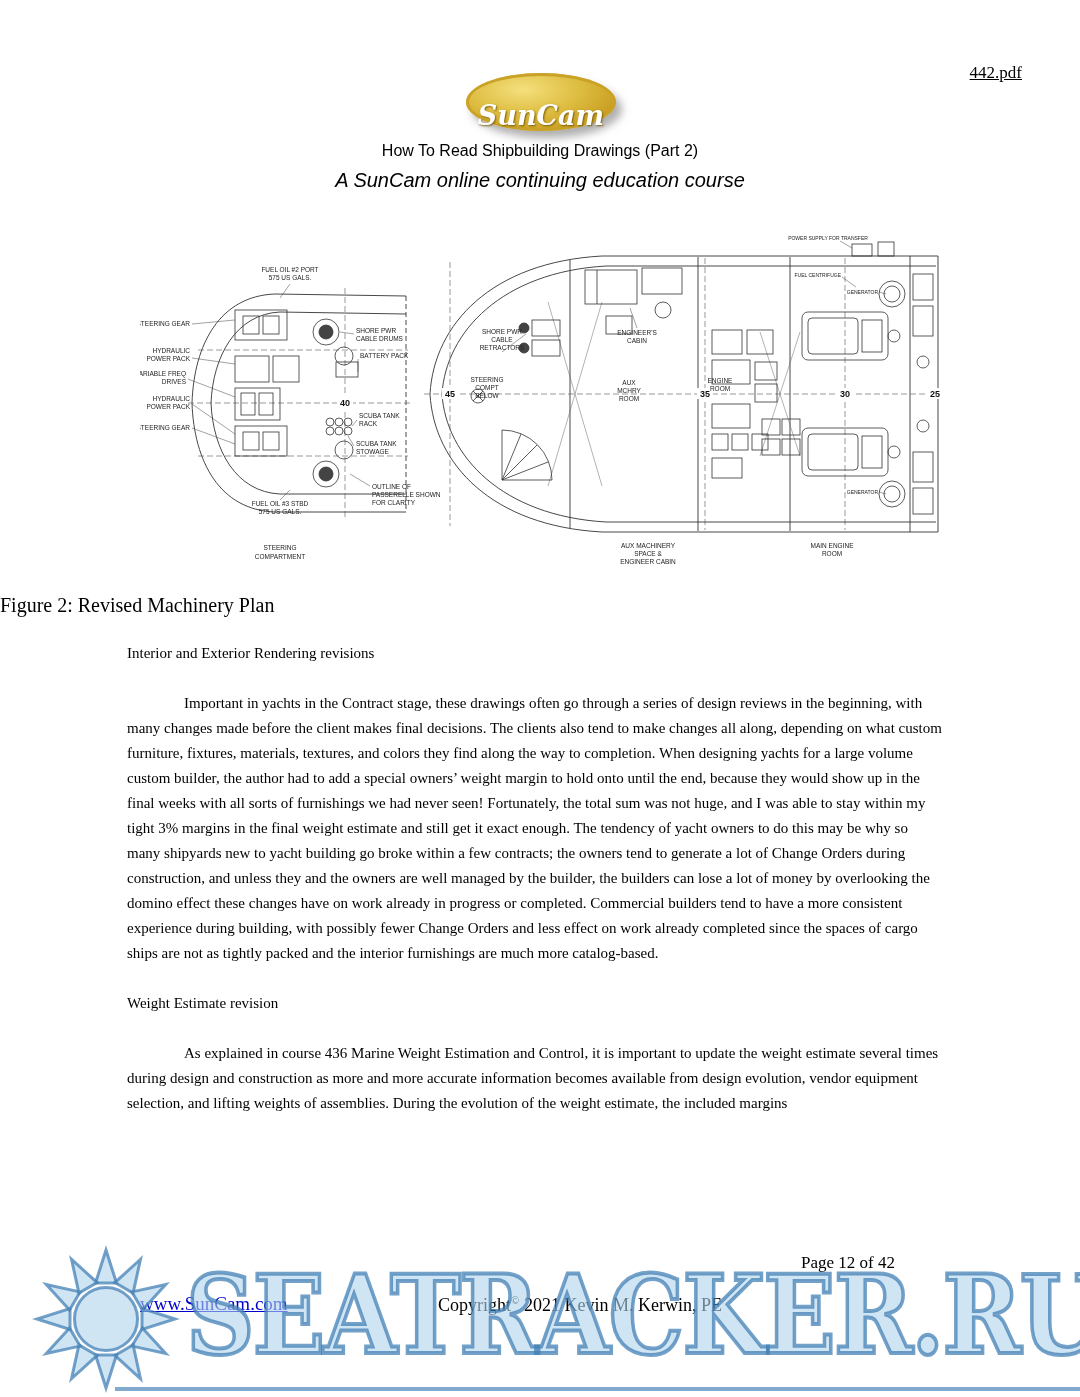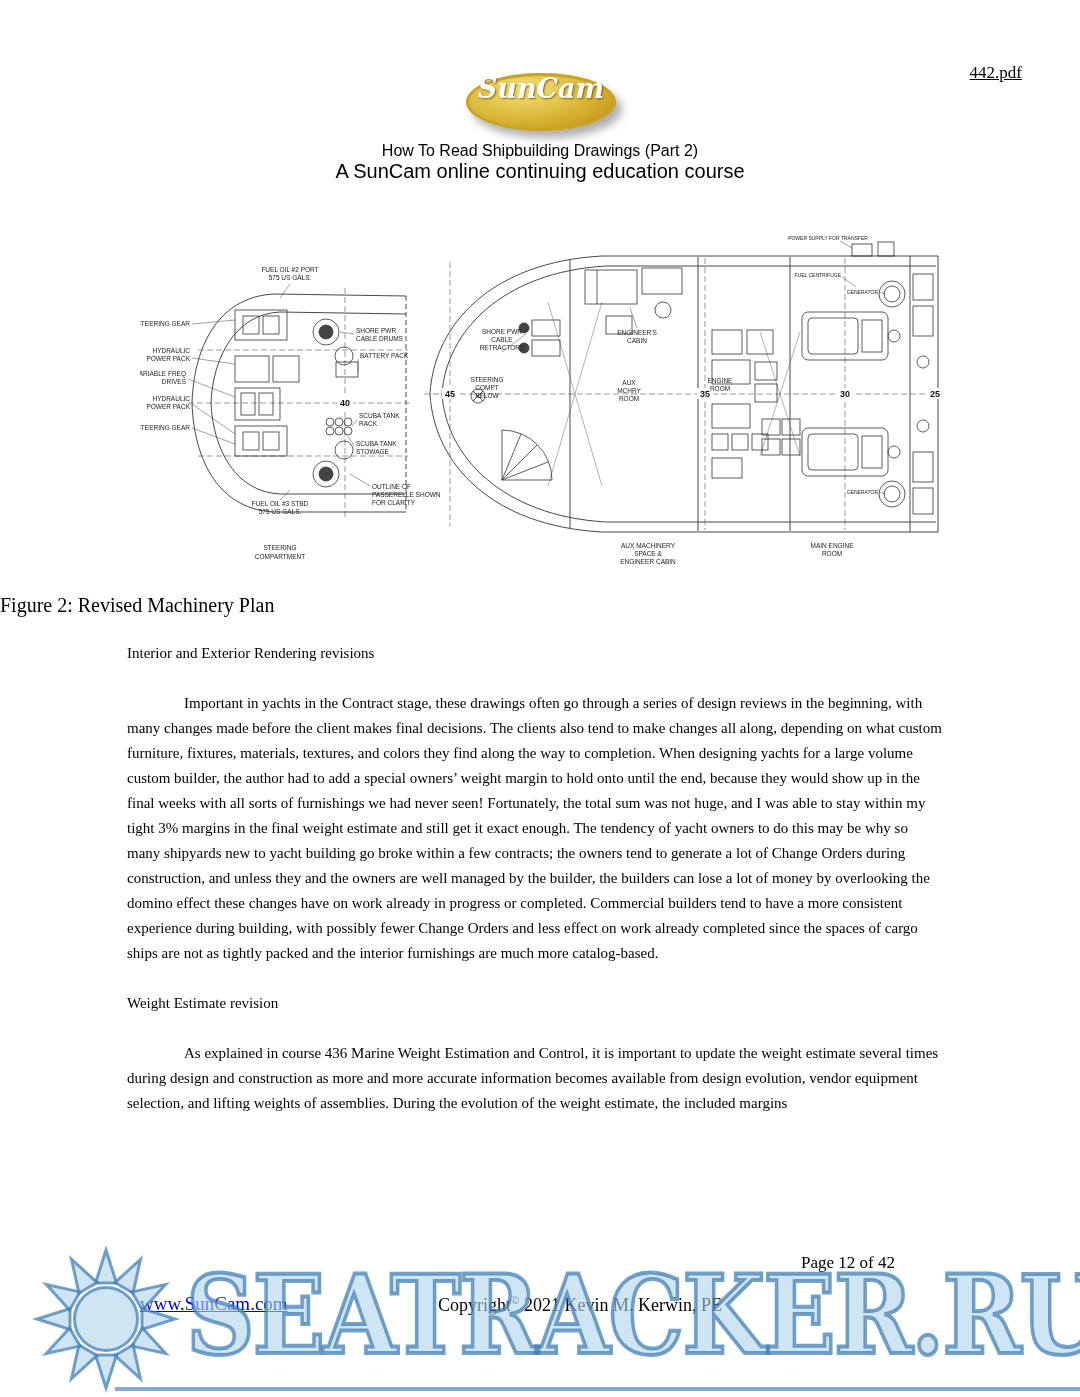--- a/index.html
+++ b/index.html
@@ -14,34 +14,34 @@
   }
   .page { position: absolute; inset: 0; }
 
   .doc-label { position: absolute; top: 63px; right: 58px; font-size: 17px; text-decoration: underline; }
 
   .logo {
     position: absolute; top: 73px; left: 466px; width: 150px; height: 58px;
     border-radius: 50%;
     background: radial-gradient(ellipse at 38% 28%, #f5e07d 0%, #dcbb3e 45%, #b8860b 100%);
     box-shadow: 6px 7px 9px rgba(110,110,110,0.55), inset 0 0 0 3px #c9a227;
-    display: flex; align-items: flex-start; justify-content: center;
+    display: flex; align-items: flex-end; justify-content: center;
   }
   .logo-text {
     font-family: "DejaVu Serif", serif; font-style: italic; font-weight: bold;
     font-size: 27px; color: #fff; text-shadow: 1px 1px 2px rgba(110,80,0,0.85);
   }
 
   .title {
     position: absolute; top: 142px; left: 0; width: 100%; text-align: center;
     font-family: "Liberation Sans", sans-serif; font-size: 16px;
   }
   .subtitle {
-    position: absolute; top: 160px; left: 0; width: 100%; text-align: center;
-    font-family: "Liberation Sans", sans-serif; font-size: 20px; 
+    position: absolute; top: 169px; left: 0; width: 100%; text-align: center;
+    font-family: "Liberation Sans", sans-serif; font-size: 20px; font-style: italic;
   }
 
   .figure { position: absolute; top: 232px; left: 140px; width: 800px; height: 346px; }
   .plan-svg { width: 100%; height: 100%; }
   .plan-svg text { font-family: "Liberation Sans", sans-serif; }
 
   .figure-caption {
     position: absolute; top: 594px; left: 0; width: 100%;
     text-align: left; font-size: 20px;
   }

